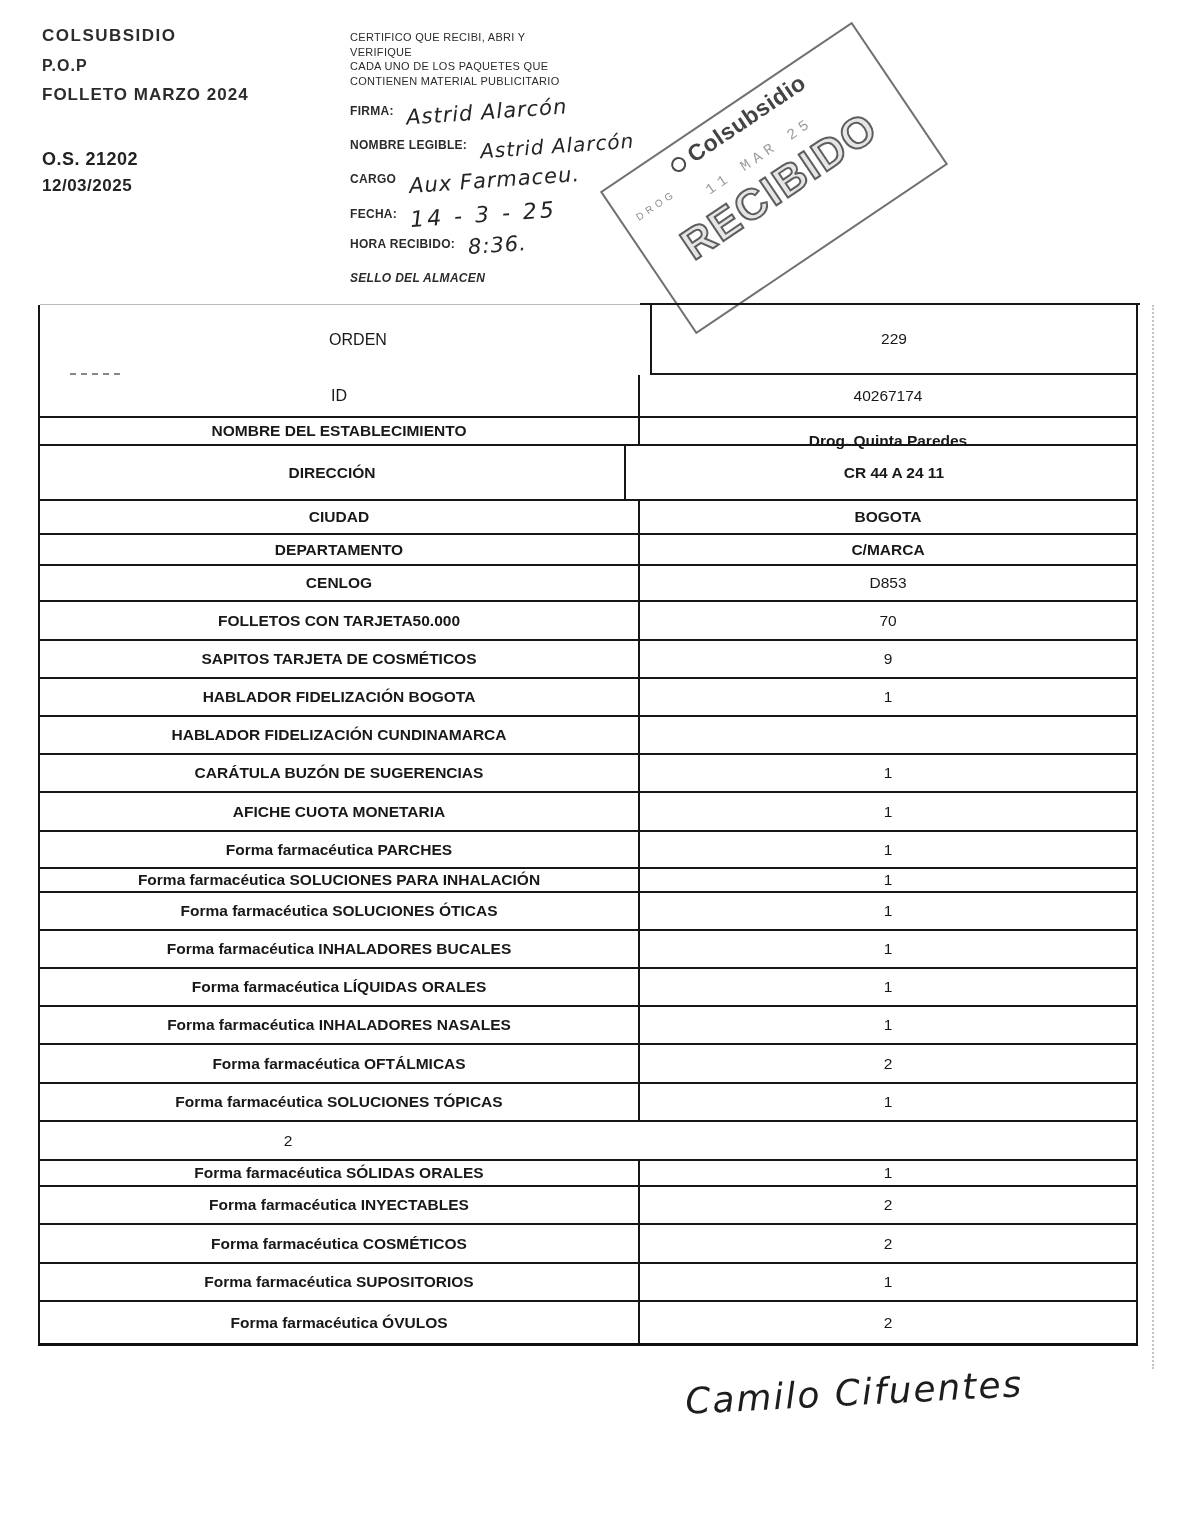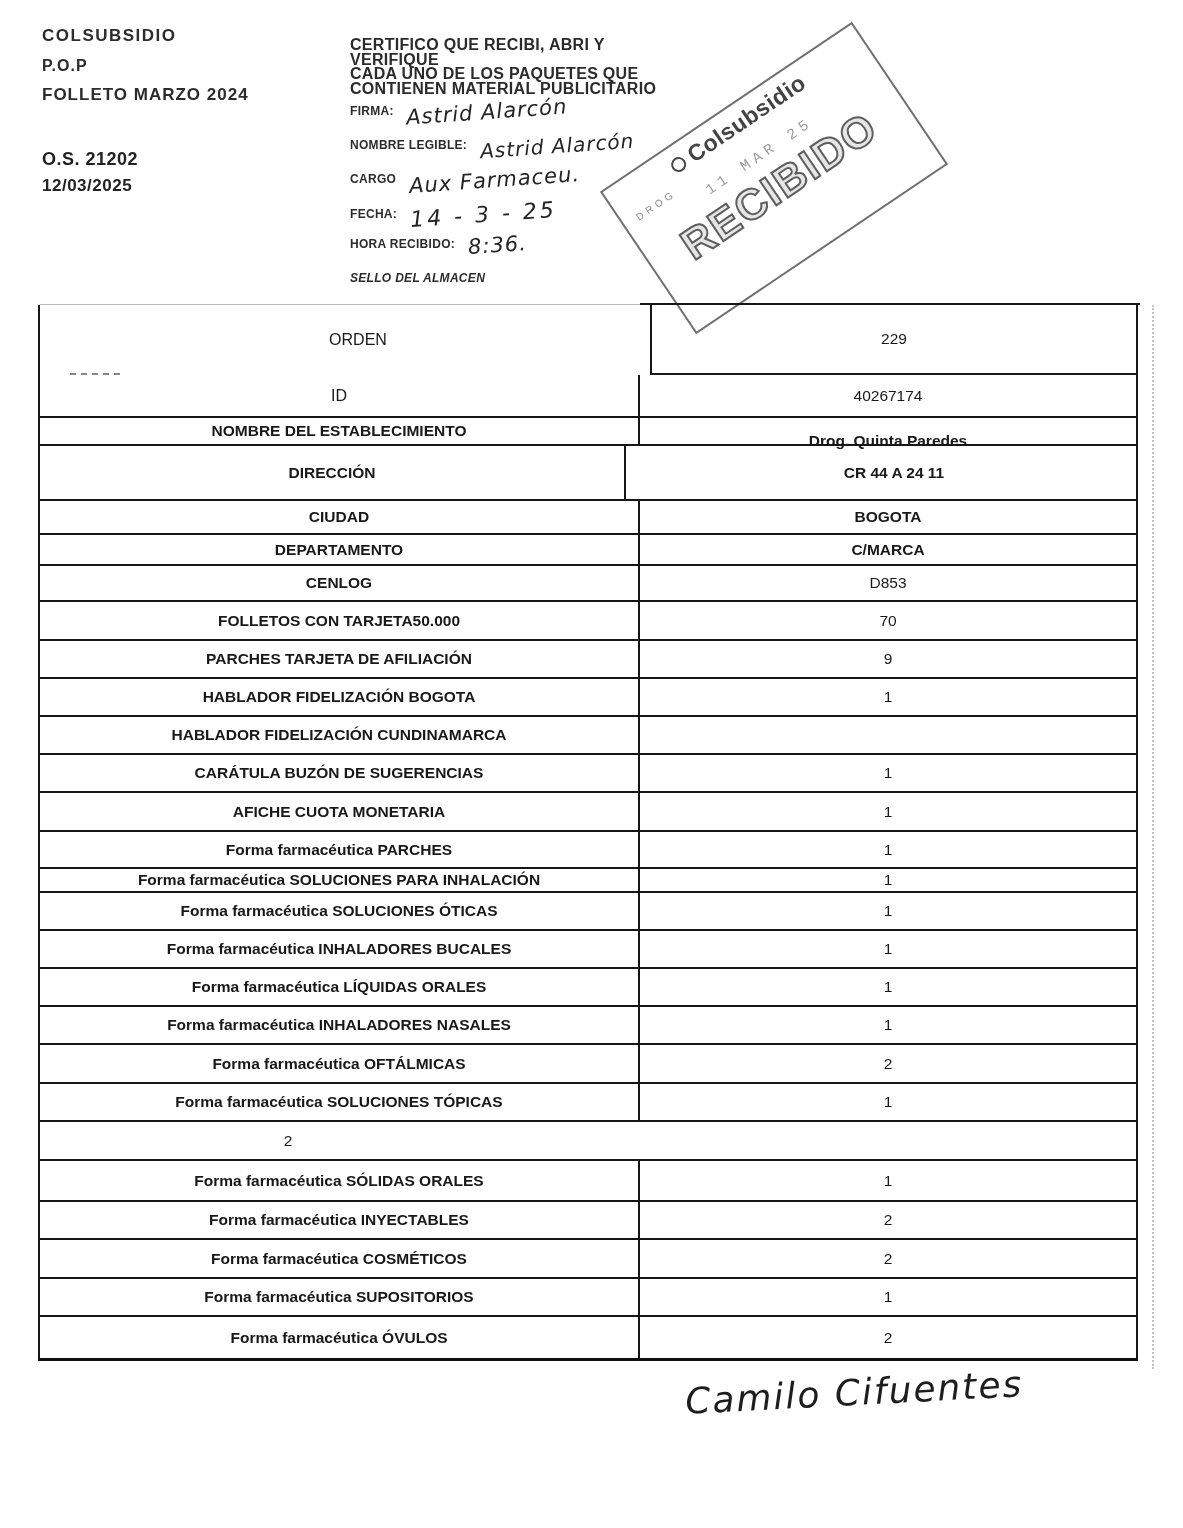--- a/index.html
+++ b/index.html
@@ -9,21 +9,21 @@
   }
   
   .hdr-left{position:absolute;left:42px;top:26px;width:300px;}
   .hdr-left .l1{font-size:17px;font-weight:700;letter-spacing:1.5px;color:#2c2c2c;}
   .hdr-left .l2{font-size:16px;font-weight:700;letter-spacing:1px;margin-top:11px;color:#2c2c2c;}
   .hdr-left .l3{font-size:17px;font-weight:700;letter-spacing:1px;margin-top:10px;color:#2c2c2c;}
   .hdr-left .os{font-size:18px;font-weight:700;letter-spacing:.5px;margin-top:44px;color:#222;}
   .hdr-left .dt{font-size:17px;font-weight:700;letter-spacing:.5px;margin-top:6px;color:#222;}
   
   .mid{position:absolute;left:350px;top:30px;width:340px;}
-  .cert{font-size:16px;font-weight:700;line-height:14.5px;letter-spacing:.3px;color:#2b2b2b;margin-top:8px;}
+  .cert{font-size:11px;font-weight:400;line-height:14.5px;letter-spacing:.3px;color:#2b2b2b;}
   .fline{position:absolute;left:0;white-space:nowrap;}
   .fline .lbl{font-size:12px;font-weight:700;letter-spacing:.3px;color:#2b2b2b;}
   .hw{
     font-family:"DejaVu Sans",sans-serif;font-style:italic;color:#242424;
     display:inline-block;transform:rotate(-4deg);margin-left:8px;vertical-align:-4px;
     letter-spacing:1px;
   }
   
   .stamp{
     position:absolute;left:622px;top:92px;width:304px;height:172px;
@@ -155,21 +155,21 @@
     </div>
     <div class="trow" style="height:36px;">
       <div class="tcell lab caps">CENLOG</div>
       <div class="tcell val">D853</div>
     </div>
     <div class="trow" style="height:39px;">
       <div class="tcell lab caps">FOLLETOS CON TARJETA50.000</div>
       <div class="tcell val">70</div>
     </div>
     <div class="trow" style="height:38px;">
-      <div class="tcell lab caps">PARCHES TARJETA DE AFILIACIÓN</div>
+      <div class="tcell lab caps">SAPITOS TARJETA DE COSMÉTICOS</div>
       <div class="tcell val">9</div>
     </div>
     <div class="trow" style="height:38px;">
       <div class="tcell lab caps">HABLADOR FIDELIZACIÓN BOGOTA</div>
       <div class="tcell val">1</div>
     </div>
     <div class="trow" style="height:38px;">
       <div class="tcell lab caps">HABLADOR FIDELIZACIÓN CUNDINAMARCA</div>
       <div class="tcell val"></div>
     </div>
@@ -209,21 +209,21 @@
       <div class="tcell lab forma">Forma farmacéutica OFTÁLMICAS</div>
       <div class="tcell val">2</div>
     </div>
     <div class="trow" style="height:38px;">
       <div class="tcell lab forma">Forma farmacéutica SOLUCIONES TÓPICAS</div>
       <div class="tcell val">1</div>
     </div>
     <div class="trow" style="height:39px;">
       <div class="tcell val">2</div>
     </div>
-    <div class="trow" style="height:41px;">
+    <div class="trow" style="height:26px;">
       <div class="tcell lab forma">Forma farmacéutica SÓLIDAS ORALES</div>
       <div class="tcell val">1</div>
     </div>
     <div class="trow" style="height:38px;">
       <div class="tcell lab forma">Forma farmacéutica INYECTABLES</div>
       <div class="tcell val">2</div>
     </div>
     <div class="trow" style="height:39px;">
       <div class="tcell lab forma">Forma farmacéutica COSMÉTICOS</div>
       <div class="tcell val">2</div>

